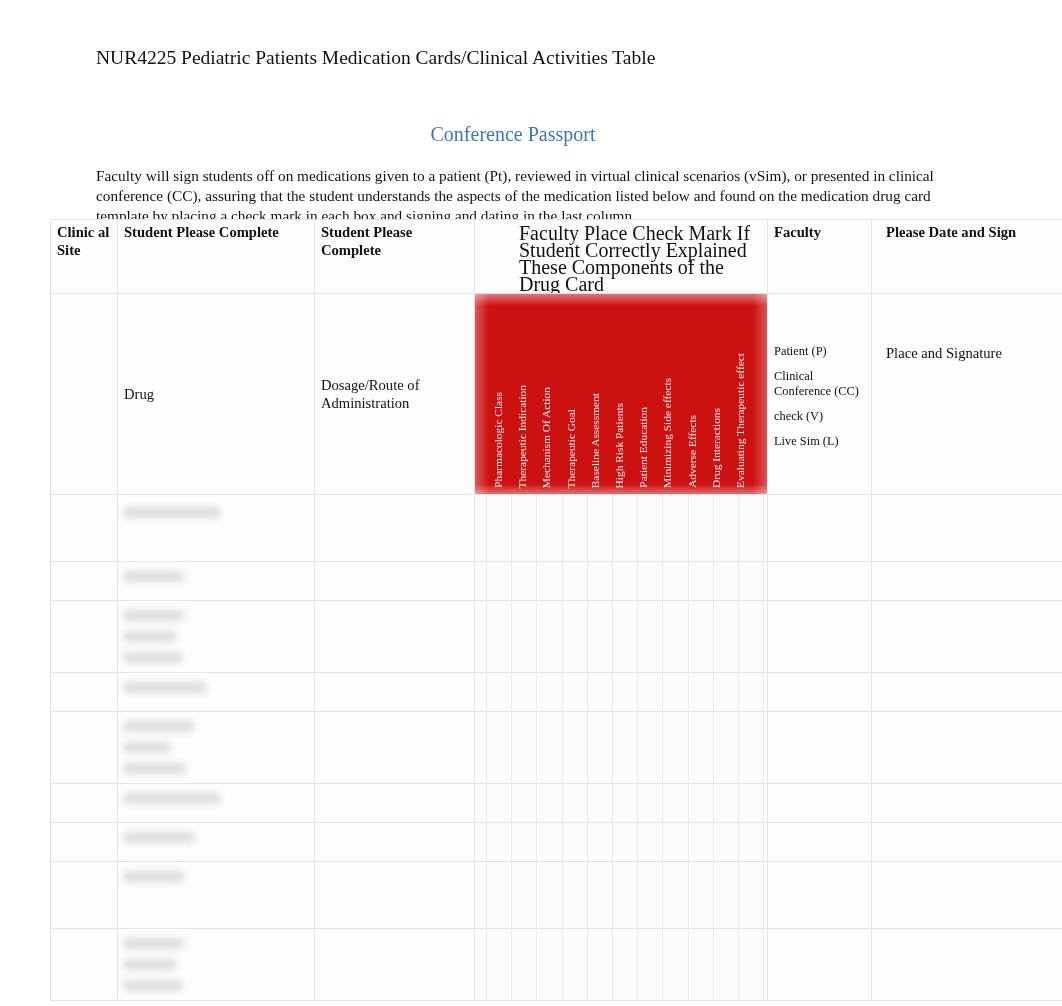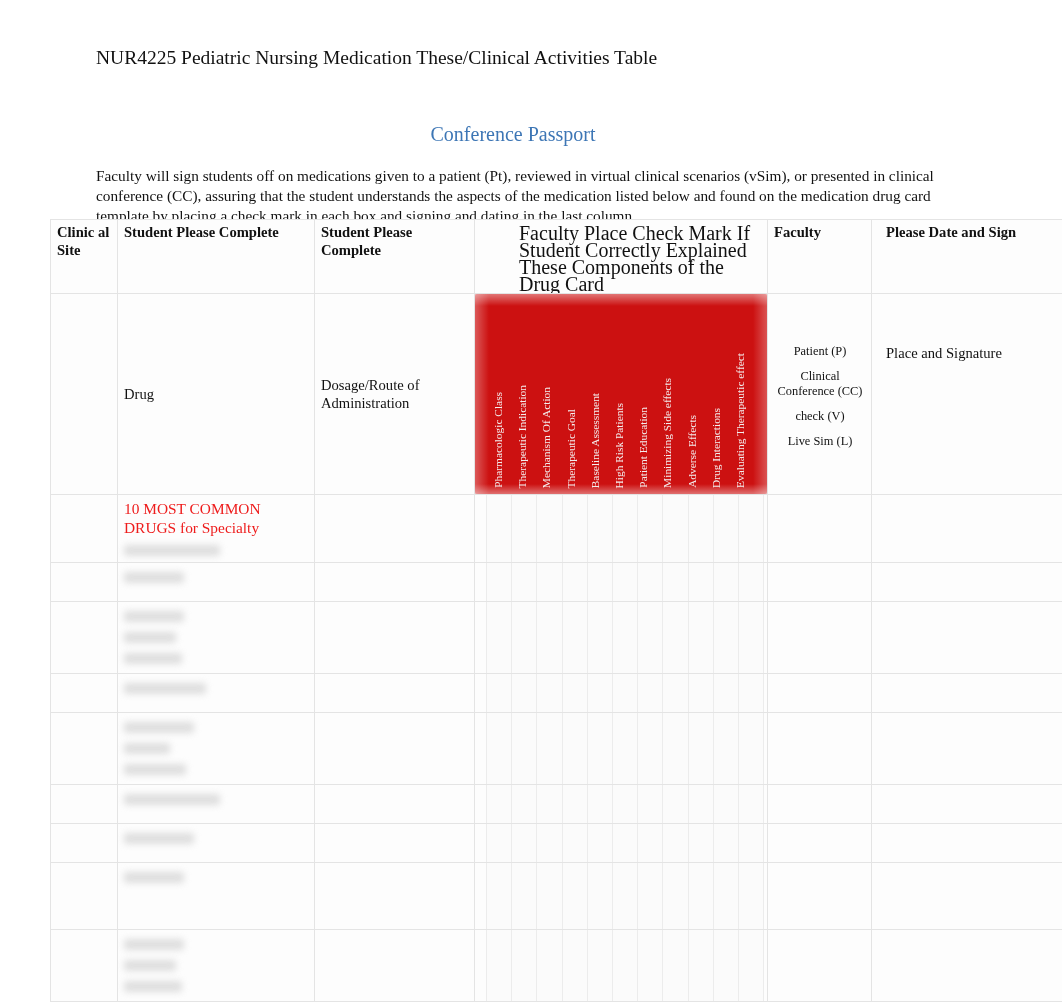--- a/index.html
+++ b/index.html
@@ -144,21 +144,21 @@
     left: 6px;
     bottom: 6px;
     writing-mode: vertical-rl;
     text-orientation: mixed;
     transform: rotate(180deg);
     transform-origin: center;
   }
 
   .ctx-line { margin: 0 0 10px 0; font-size: 12.4px; line-height: 15px; color: #111; }
   .ctx-line:last-child { margin-bottom: 16px; }
-  .ctx-pad { padding-top: 50px !important; text-align: center; }
+  .ctx-pad { padding-top: 50px !important; }
   .sign-pad { padding-top: 50px !important; }
   .sign-txt { font-size: 14.6px; padding-left: 8px; }
 
   
   .redtext {
     color: #ee1c1c;
     font-size: 15.4px;
     line-height: 19px;
   }
   .blur-band {
@@ -184,21 +184,21 @@
   
   .washout {
     position: absolute;
     left: 0; top: 0; right: 0; bottom: 0;
     pointer-events: none;
   }
 </style>
 </head>
 <body>
 
-<div class="doc-title">NUR4225 Pediatric Nursing Medication These/Clinical Activities Table</div>
+<div class="doc-title">NUR4225 Pediatric Patients Medication Cards/Clinical Activities Table</div>
 
 <div class="passport-title">Conference Passport</div>
 
 <div class="intro">Faculty will sign students off on medications given to a patient (Pt), reviewed in virtual clinical scenarios (vSim), or presented in clinical conference  (CC), assuring that the student understands the aspects of the medication listed below and found on the medication drug card template by placing a check mark in each box and signing and dating in the last column.</div>
 
 <div class="tbl-wrap">
   <table class="passport">
 
     <tbody>
         <tr class="hdr">
@@ -278,21 +278,20 @@
       <td class="c-sign sign-pad">
         <div class="sign-txt">Place and Signature</div>
       </td>
     </tr>
 
     </tbody>
       <tbody id="body-rows">
         <tr>
           <td class="c-site" style="height: 58px;"></td>
           <td class="c-drug" style="height: 58px;">
-            <div class="redtext">10 MOST COMMON DRUGS for Specialty</div>
             <div style="margin-top: 3px;"><span class="blur-band" style="width: 96px;"></span></div>
           </td>
           <td class="c-dose" style="height: 58px;"></td>
           <td class="c-check" style="height: 58px;">
             <div class="chk-grid">
               <div class="chk-cell"></div>
               <div class="chk-cell"></div>
               <div class="chk-cell"></div>
               <div class="chk-cell"></div>
               <div class="chk-cell"></div>

